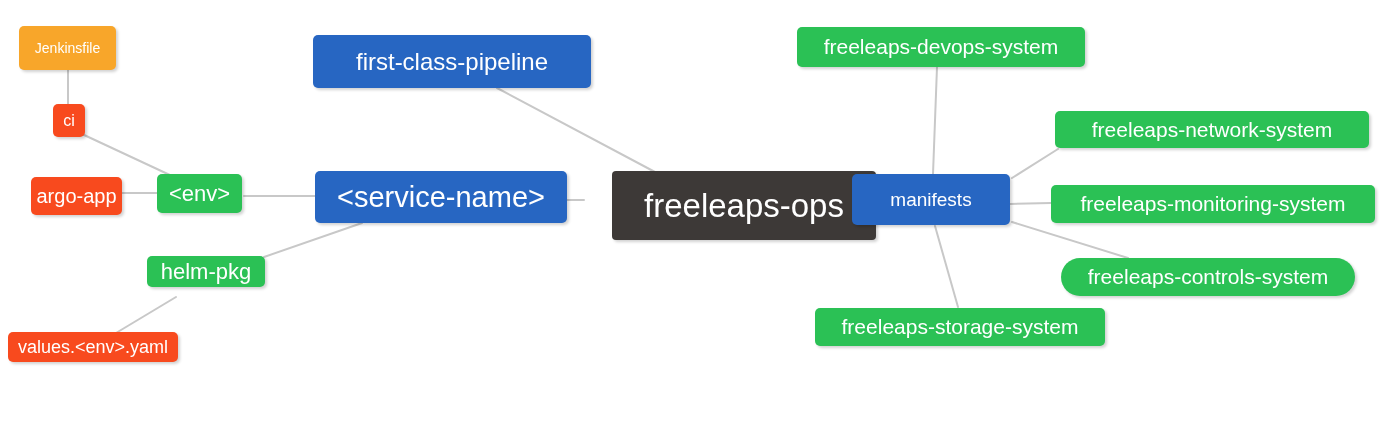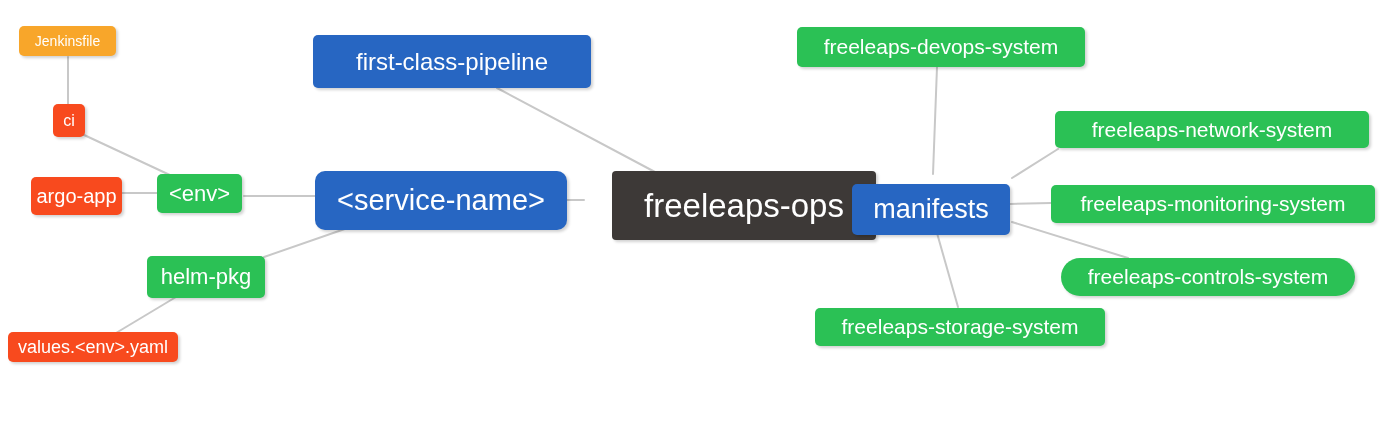--- a/index.html
+++ b/index.html
@@ -8,30 +8,30 @@
     background:#ffffff;font-family:"Liberation Sans",sans-serif;
   }
   #edge-svg{position:absolute;left:0;top:0;width:1390px;height:421px;}
   .node{
     position:absolute;display:flex;align-items:center;justify-content:center;
     color:#ffffff;border-radius:5px;white-space:nowrap;
     box-shadow:2px 2px 3px rgba(0,0,0,0.18);cursor:default;
     font-family:"Liberation Sans",sans-serif;
   }
   
-  #n-jenkinsfile{left:19px;top:26px;width:97px;height:30px;font-size:14px;}
+  #n-jenkinsfile{left:19px;top:26px;width:97px;height:44px;font-size:14px;}
   #n-ci{left:53px;top:104px;width:32px;height:33px;font-size:16px;}
   #n-argo{left:31px;top:177px;width:91px;height:38px;font-size:20px;}
   #n-env{left:157px;top:174px;width:85px;height:39px;font-size:22px;}
-  #n-service{left:315px;top:171px;width:252px;height:59px;font-size:29px;border-radius:10px;}
+  #n-service{left:315px;top:171px;width:252px;height:52px;font-size:29px;}
   #n-pipeline{left:313px;top:35px;width:278px;height:53px;font-size:24px;}
-  #n-helm{left:147px;top:256px;width:118px;height:42px;font-size:22px;}
+  #n-helm{left:147px;top:256px;width:118px;height:31px;font-size:22px;}
   #n-values{left:8px;top:332px;width:170px;height:30px;font-size:18px;}
   #n-root{left:583px;top:171px;width:264px;height:69px;font-size:33px;border-radius:4px;margin-left:29px;}
-  #n-manifests{left:852px;top:184px;width:158px;height:51px;font-size:27px;}
+  #n-manifests{left:852px;top:174px;width:158px;height:51px;font-size:19px;}
   #n-devops{left:797px;top:27px;width:288px;height:40px;font-size:21px;}
   #n-network{left:1055px;top:111px;width:314px;height:37px;font-size:21px;}
   #n-monitoring{left:1051px;top:185px;width:324px;height:38px;font-size:21px;}
   #n-controls{left:1061px;top:258px;width:294px;height:38px;font-size:21px;}
   #n-storage{left:815px;top:308px;width:290px;height:38px;font-size:21px;}
 </style>
 </head>
 <body style="background: rgb(255, 255, 255);">
 
 <svg id="edge-svg" viewBox="0 0 1390 421">

